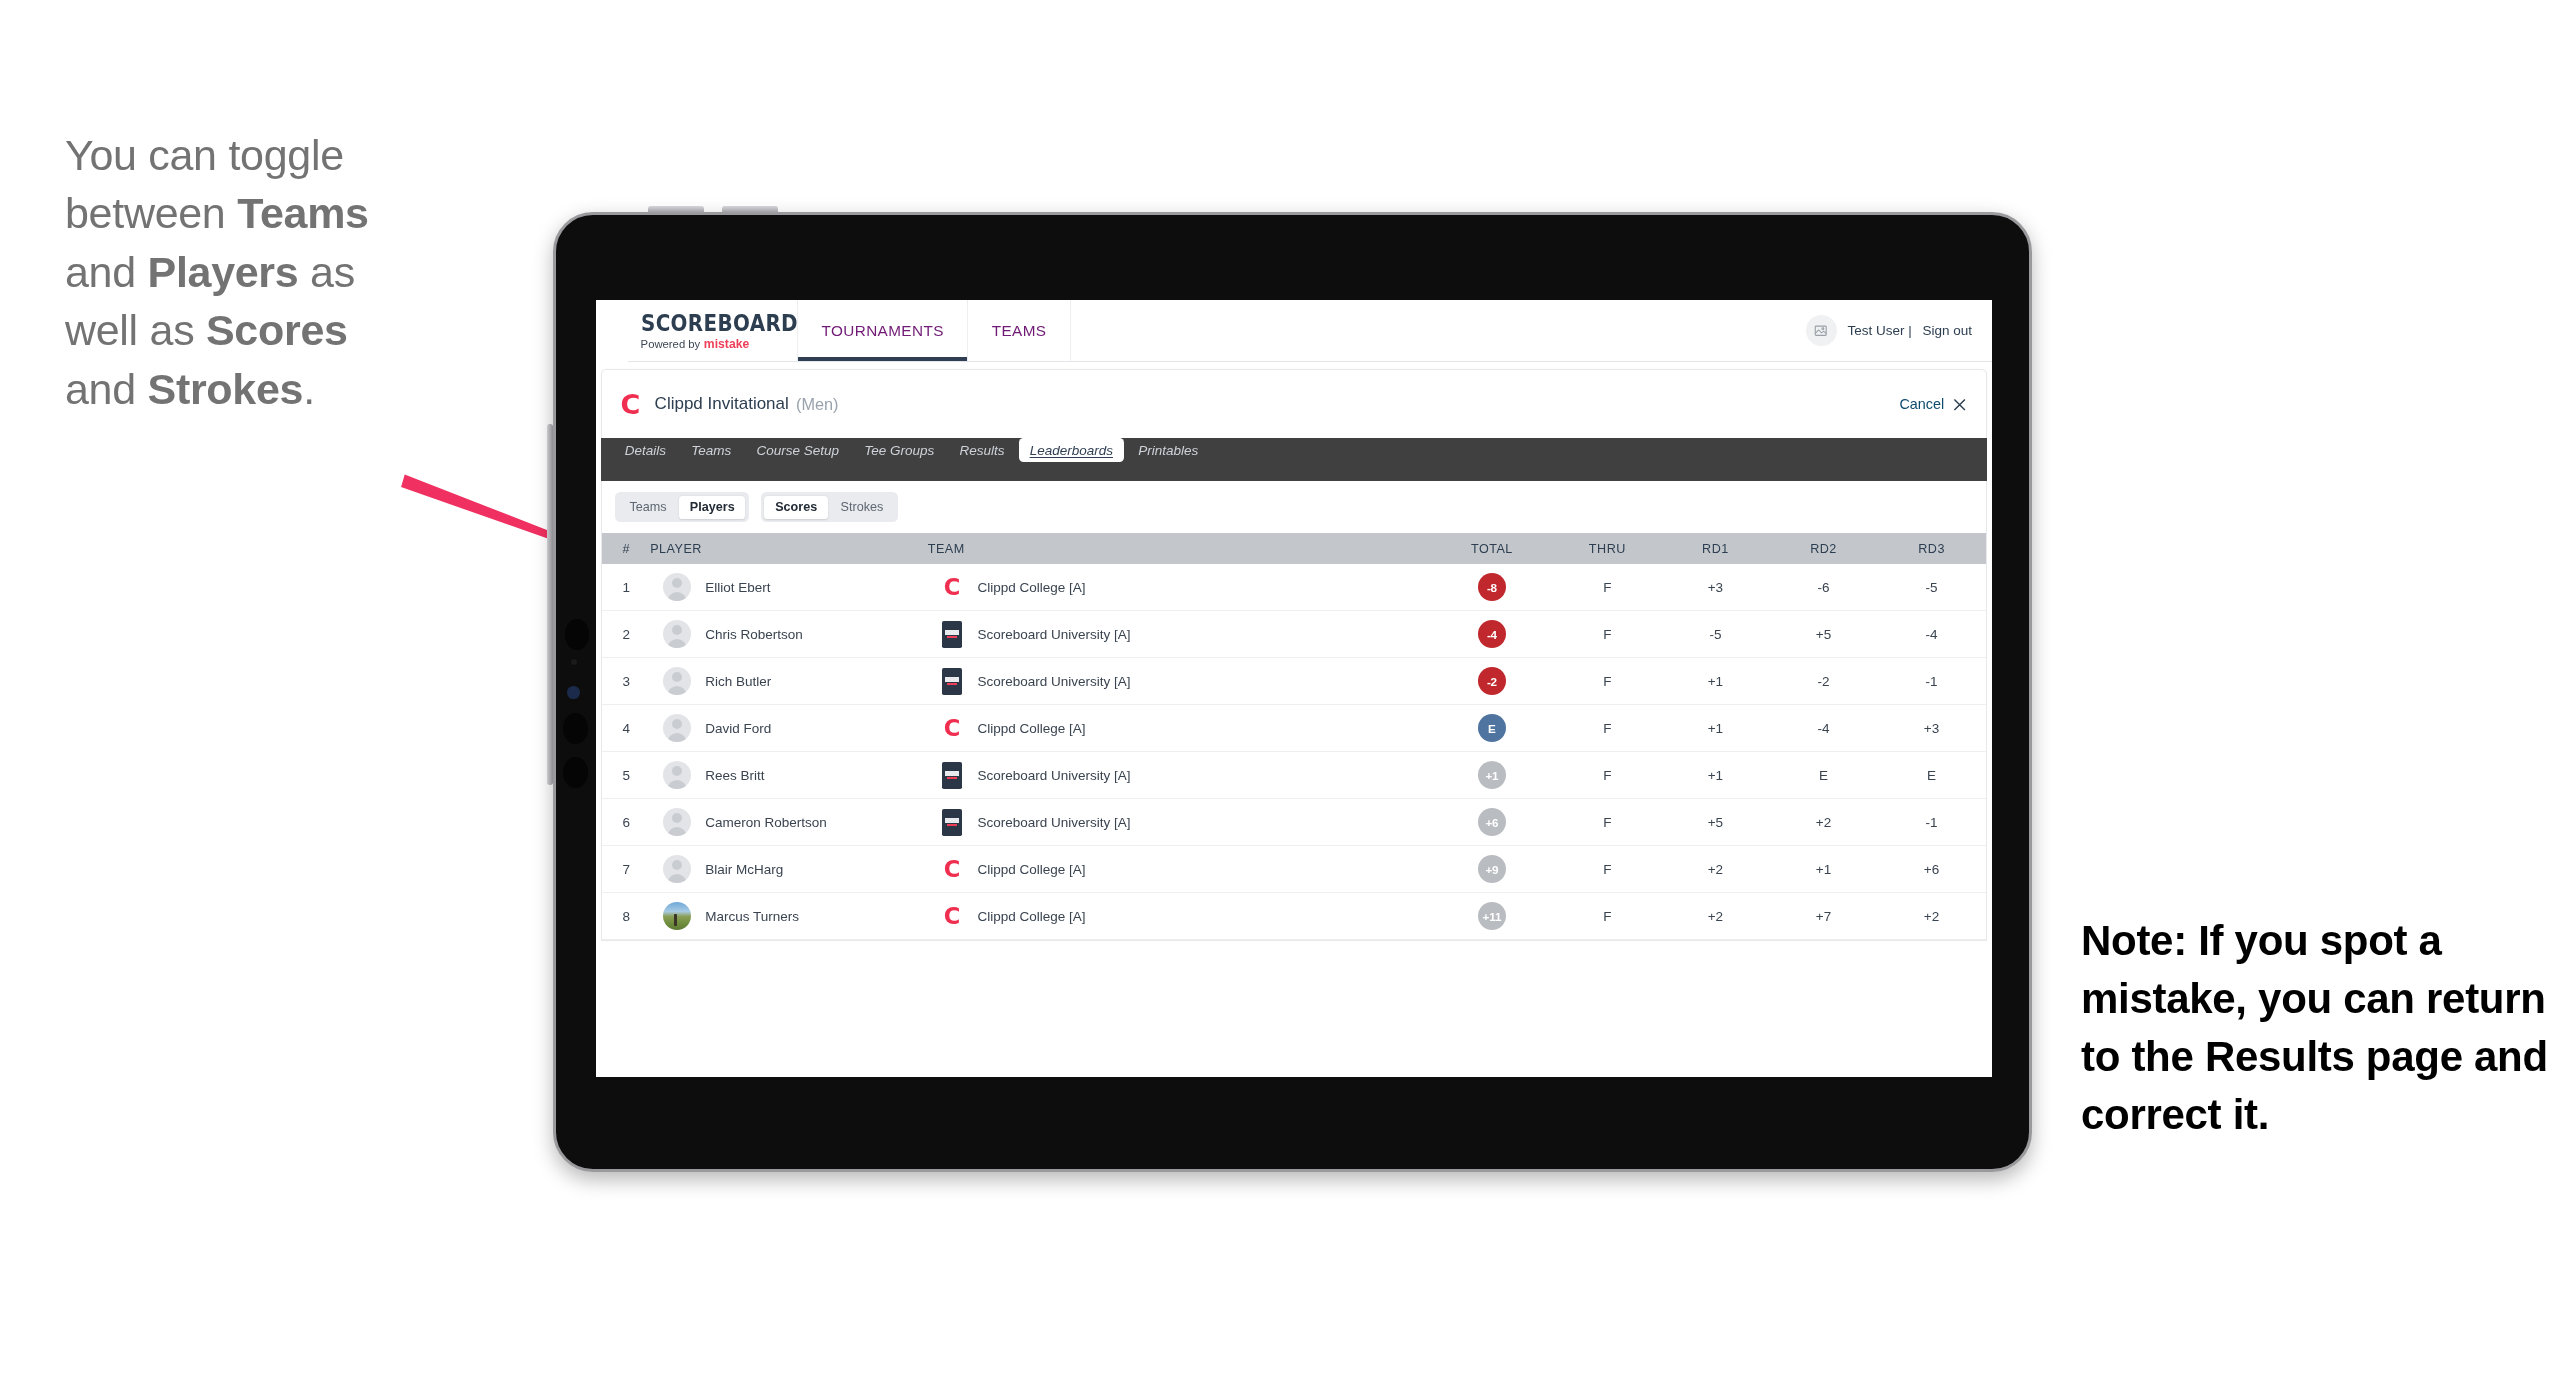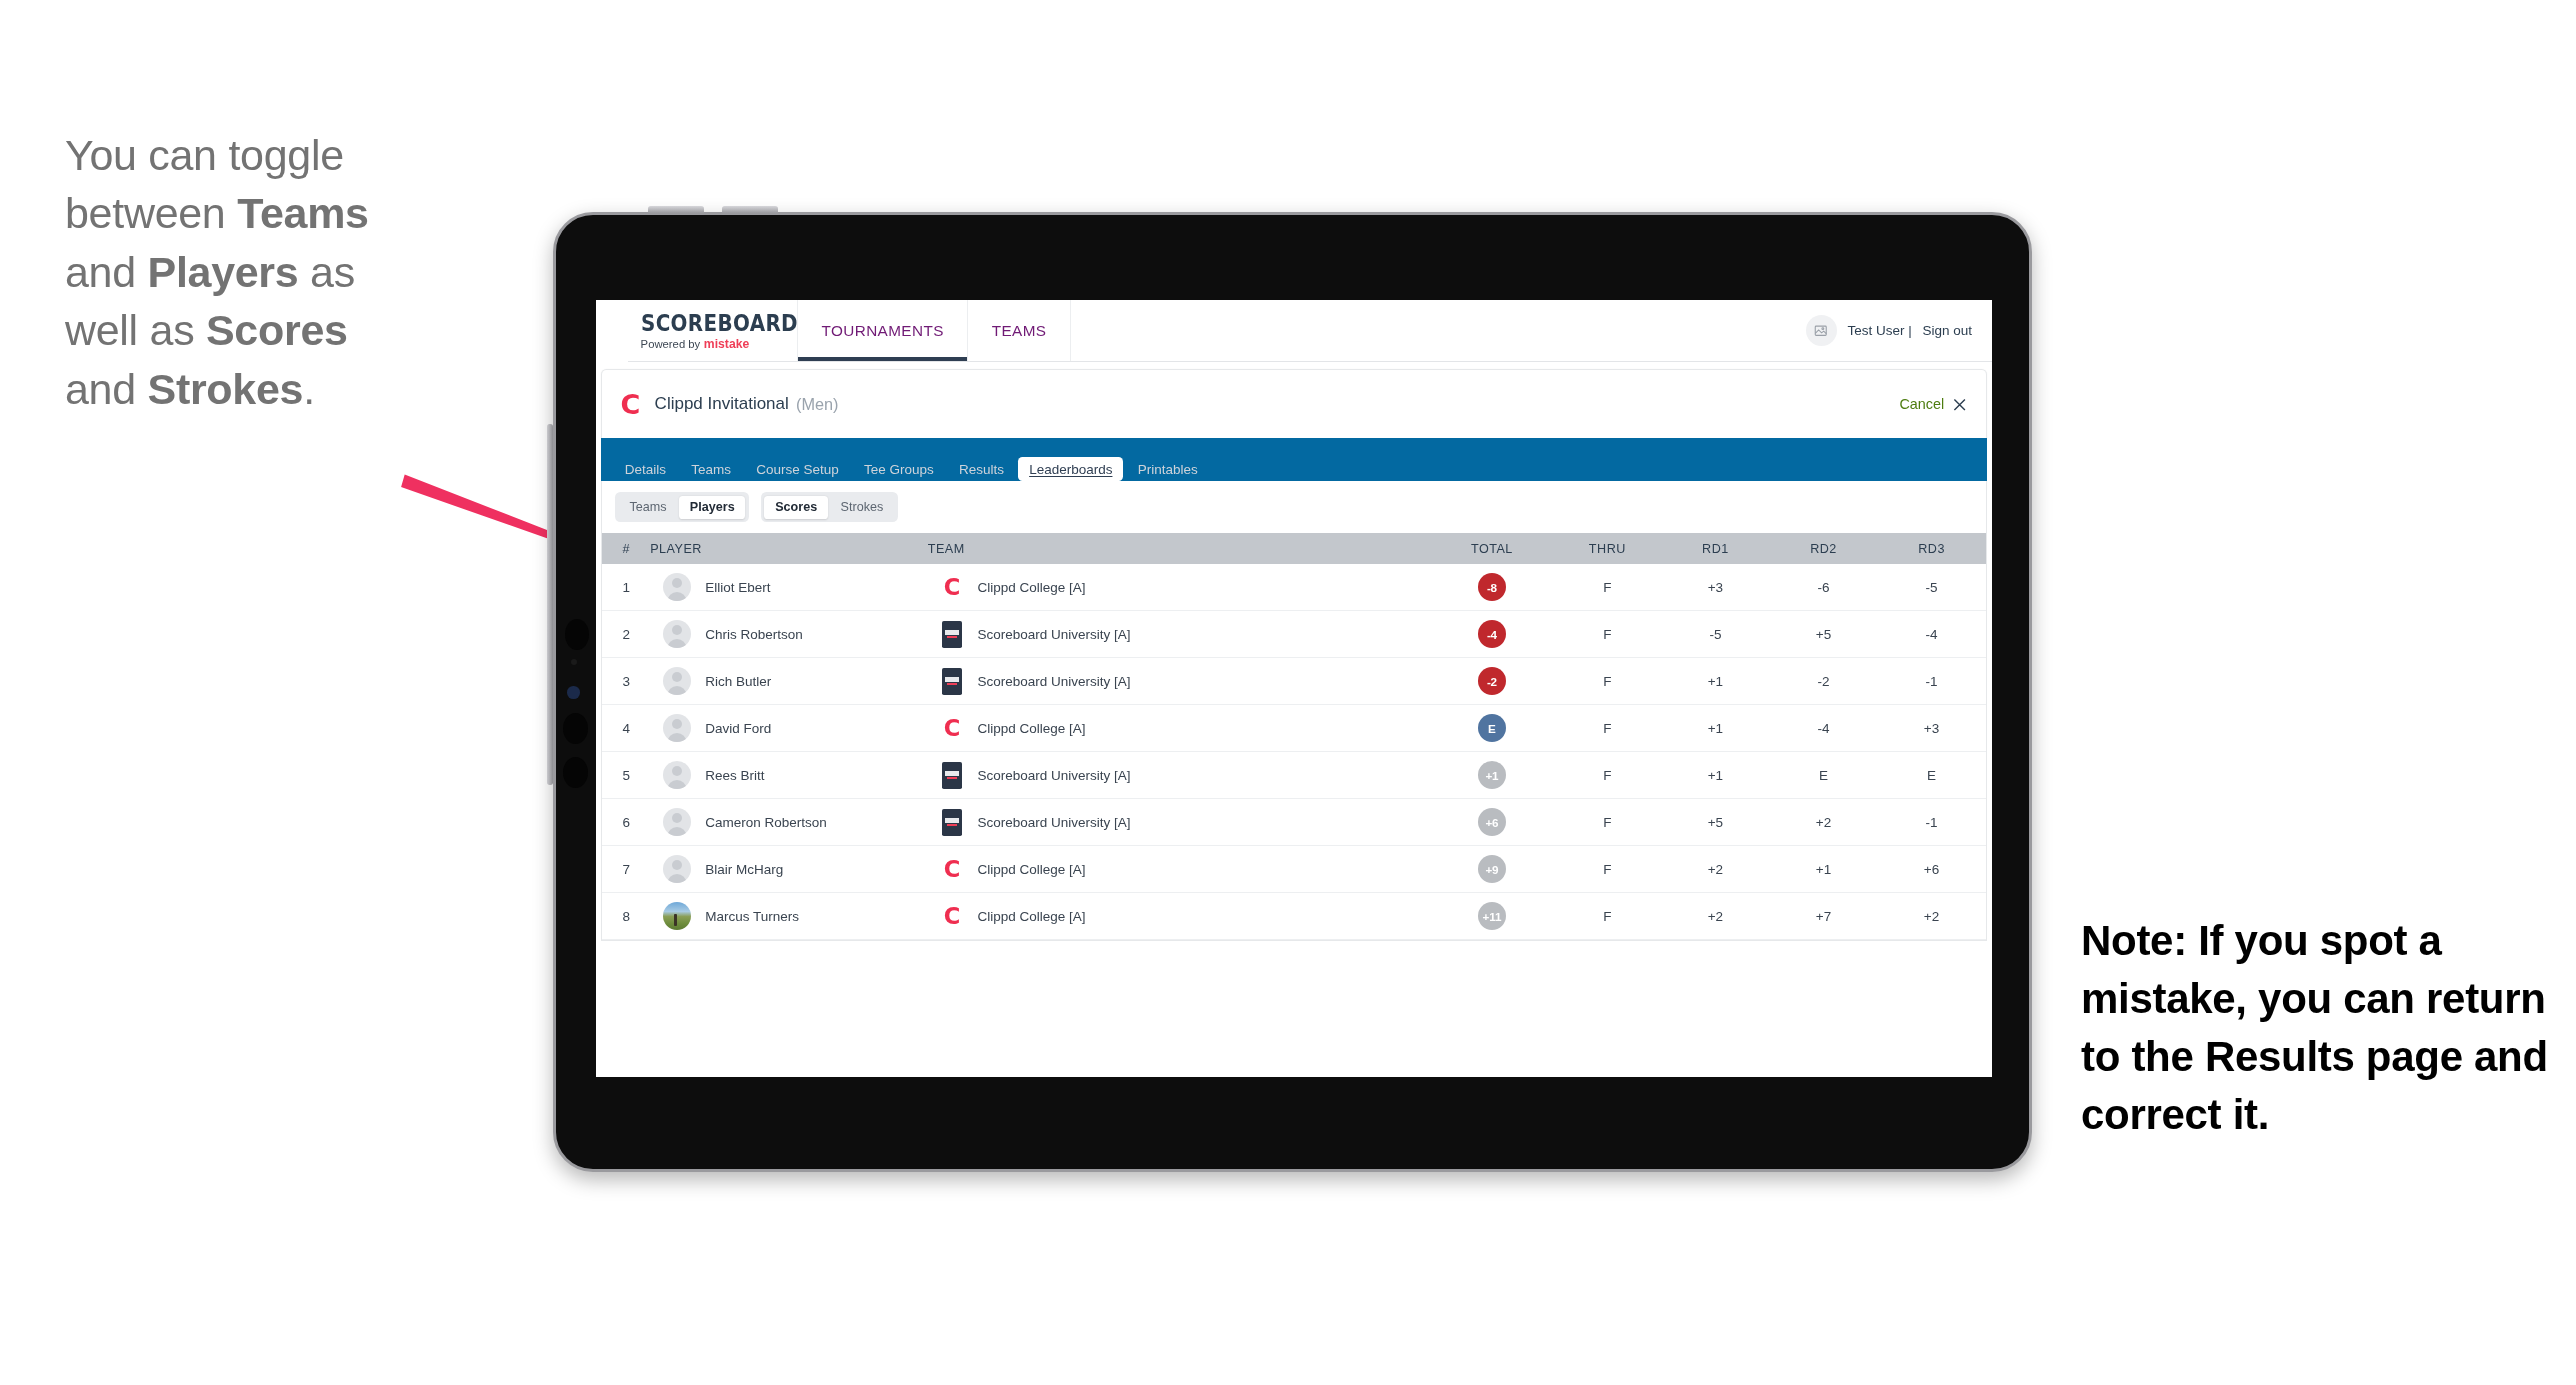--- a/index.html
+++ b/index.html
@@ -224,34 +224,35 @@
     font-size: 16.3px;
     color: #9aa3ad;
     margin-left: 7.2px;
   }
   #tourn-spacer { flex: 1; }
   #cancel-btn {
     display: flex;
     align-items: center;
     gap: 8.1px;
     font-size: 14.4px;
-    color: #4d7c0f;
+    color: #0c4a6e;
     cursor: pointer;
   }
 
   
   #section-tabs {
     margin: 0 5.4px;
-    background: #0369a1;
+    background: #404040;
     height: 43px;
     display: flex;
-    align-items: flex-end;
+    align-items: flex-start;
     padding: 0 12.6px;
     gap: 3.6px;
     box-sizing: border-box;
+    font-style: italic;
   }
   .sec-tab {
     font-size: 13.5px;
     color: #ced3da;
     padding: 4.5px 10.8px;
     border-radius: 4.5px;
     cursor: pointer;
     white-space: nowrap;
   }
   .sec-tab.active {

